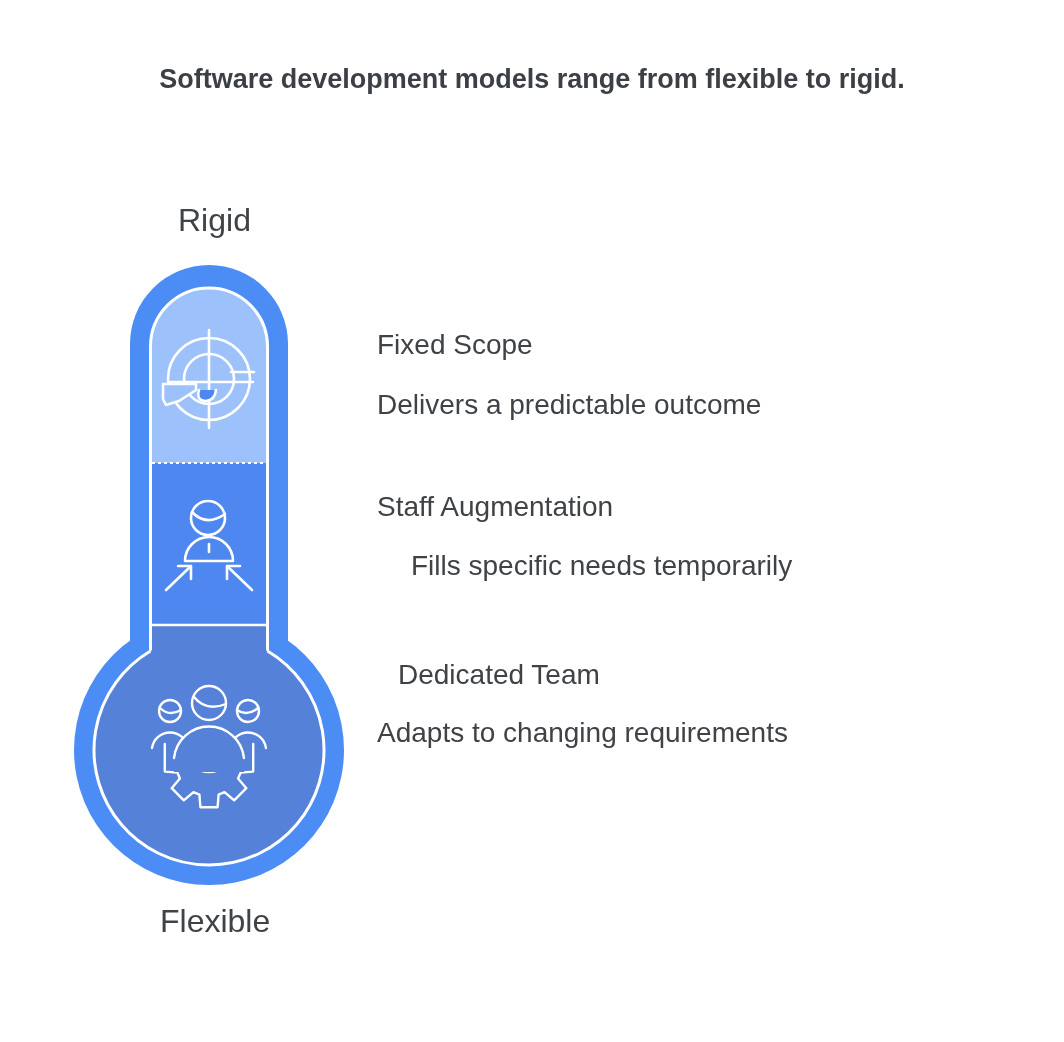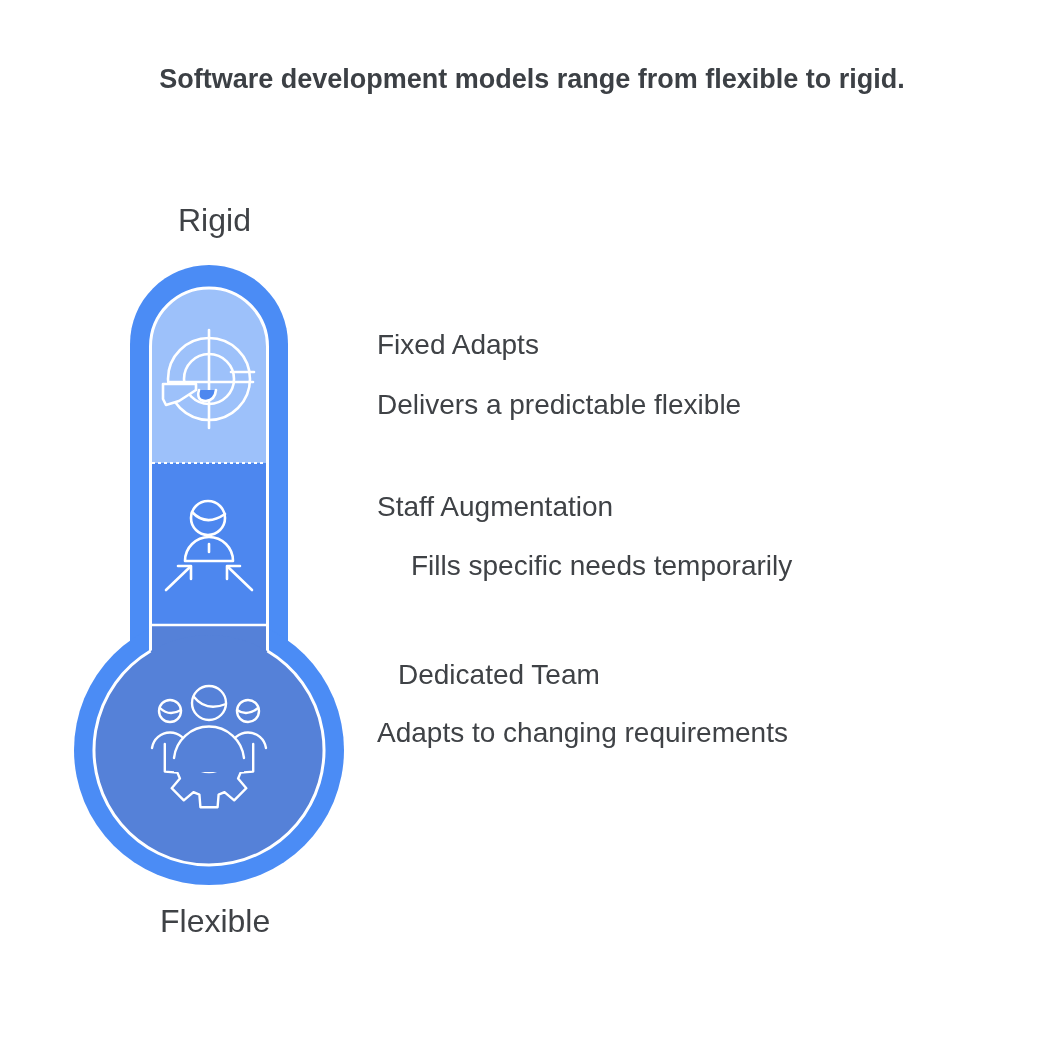--- a/index.html
+++ b/index.html
@@ -97,22 +97,22 @@
       <circle cx="209" cy="703" r="17" fill="#5581D8"></circle>
       <path d="M194,697 Q206,712 226,704"></path>
     </g>
   </svg>
 
   <div class="txt page-title">Software development models range from flexible to rigid.</div>
 
   <div class="txt scale-label rigid-label">Rigid</div>
   <div class="txt scale-label flexible-label">Flexible</div>
 
-  <div class="txt item-title r1t">Fixed Adapts</div>
-  <div class="txt item-desc r1d">Delivers a predictable flexible</div>
+  <div class="txt item-title r1t">Fixed Scope</div>
+  <div class="txt item-desc r1d">Delivers a predictable outcome</div>
 
   <div class="txt item-title r2t">Staff Augmentation</div>
   <div class="txt item-desc r2d">Fills specific needs temporarily</div>
 
   <div class="txt item-title r3t">Dedicated Team</div>
   <div class="txt item-desc r3d">Adapts to changing requirements</div>
 
 </div>
 
 </body></html>

